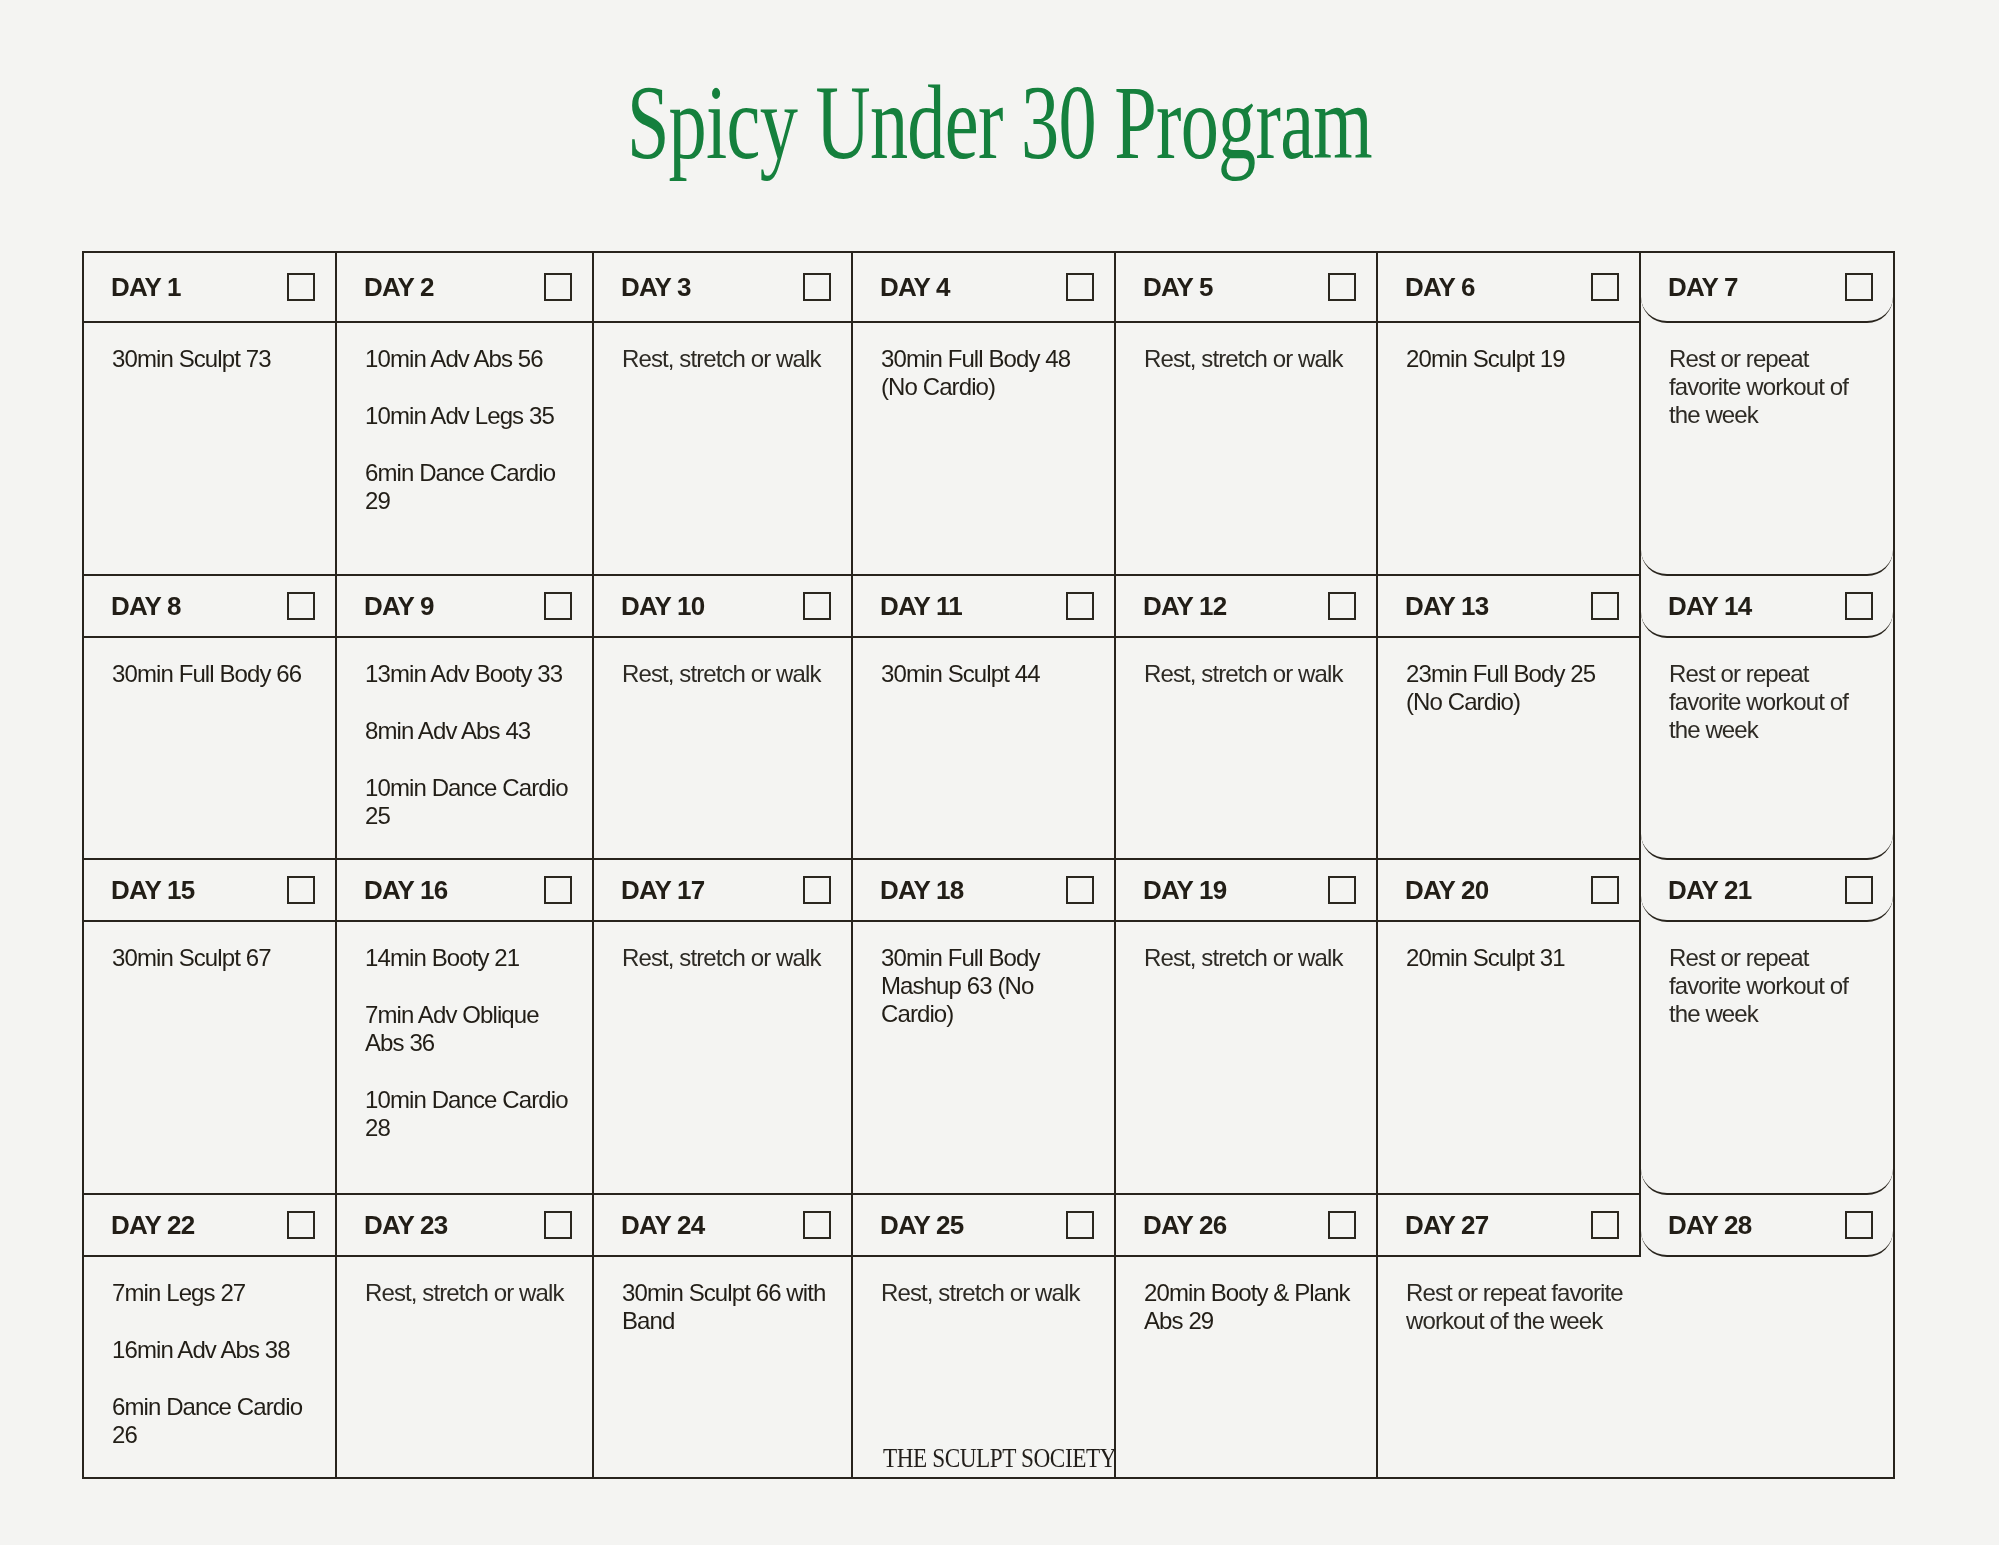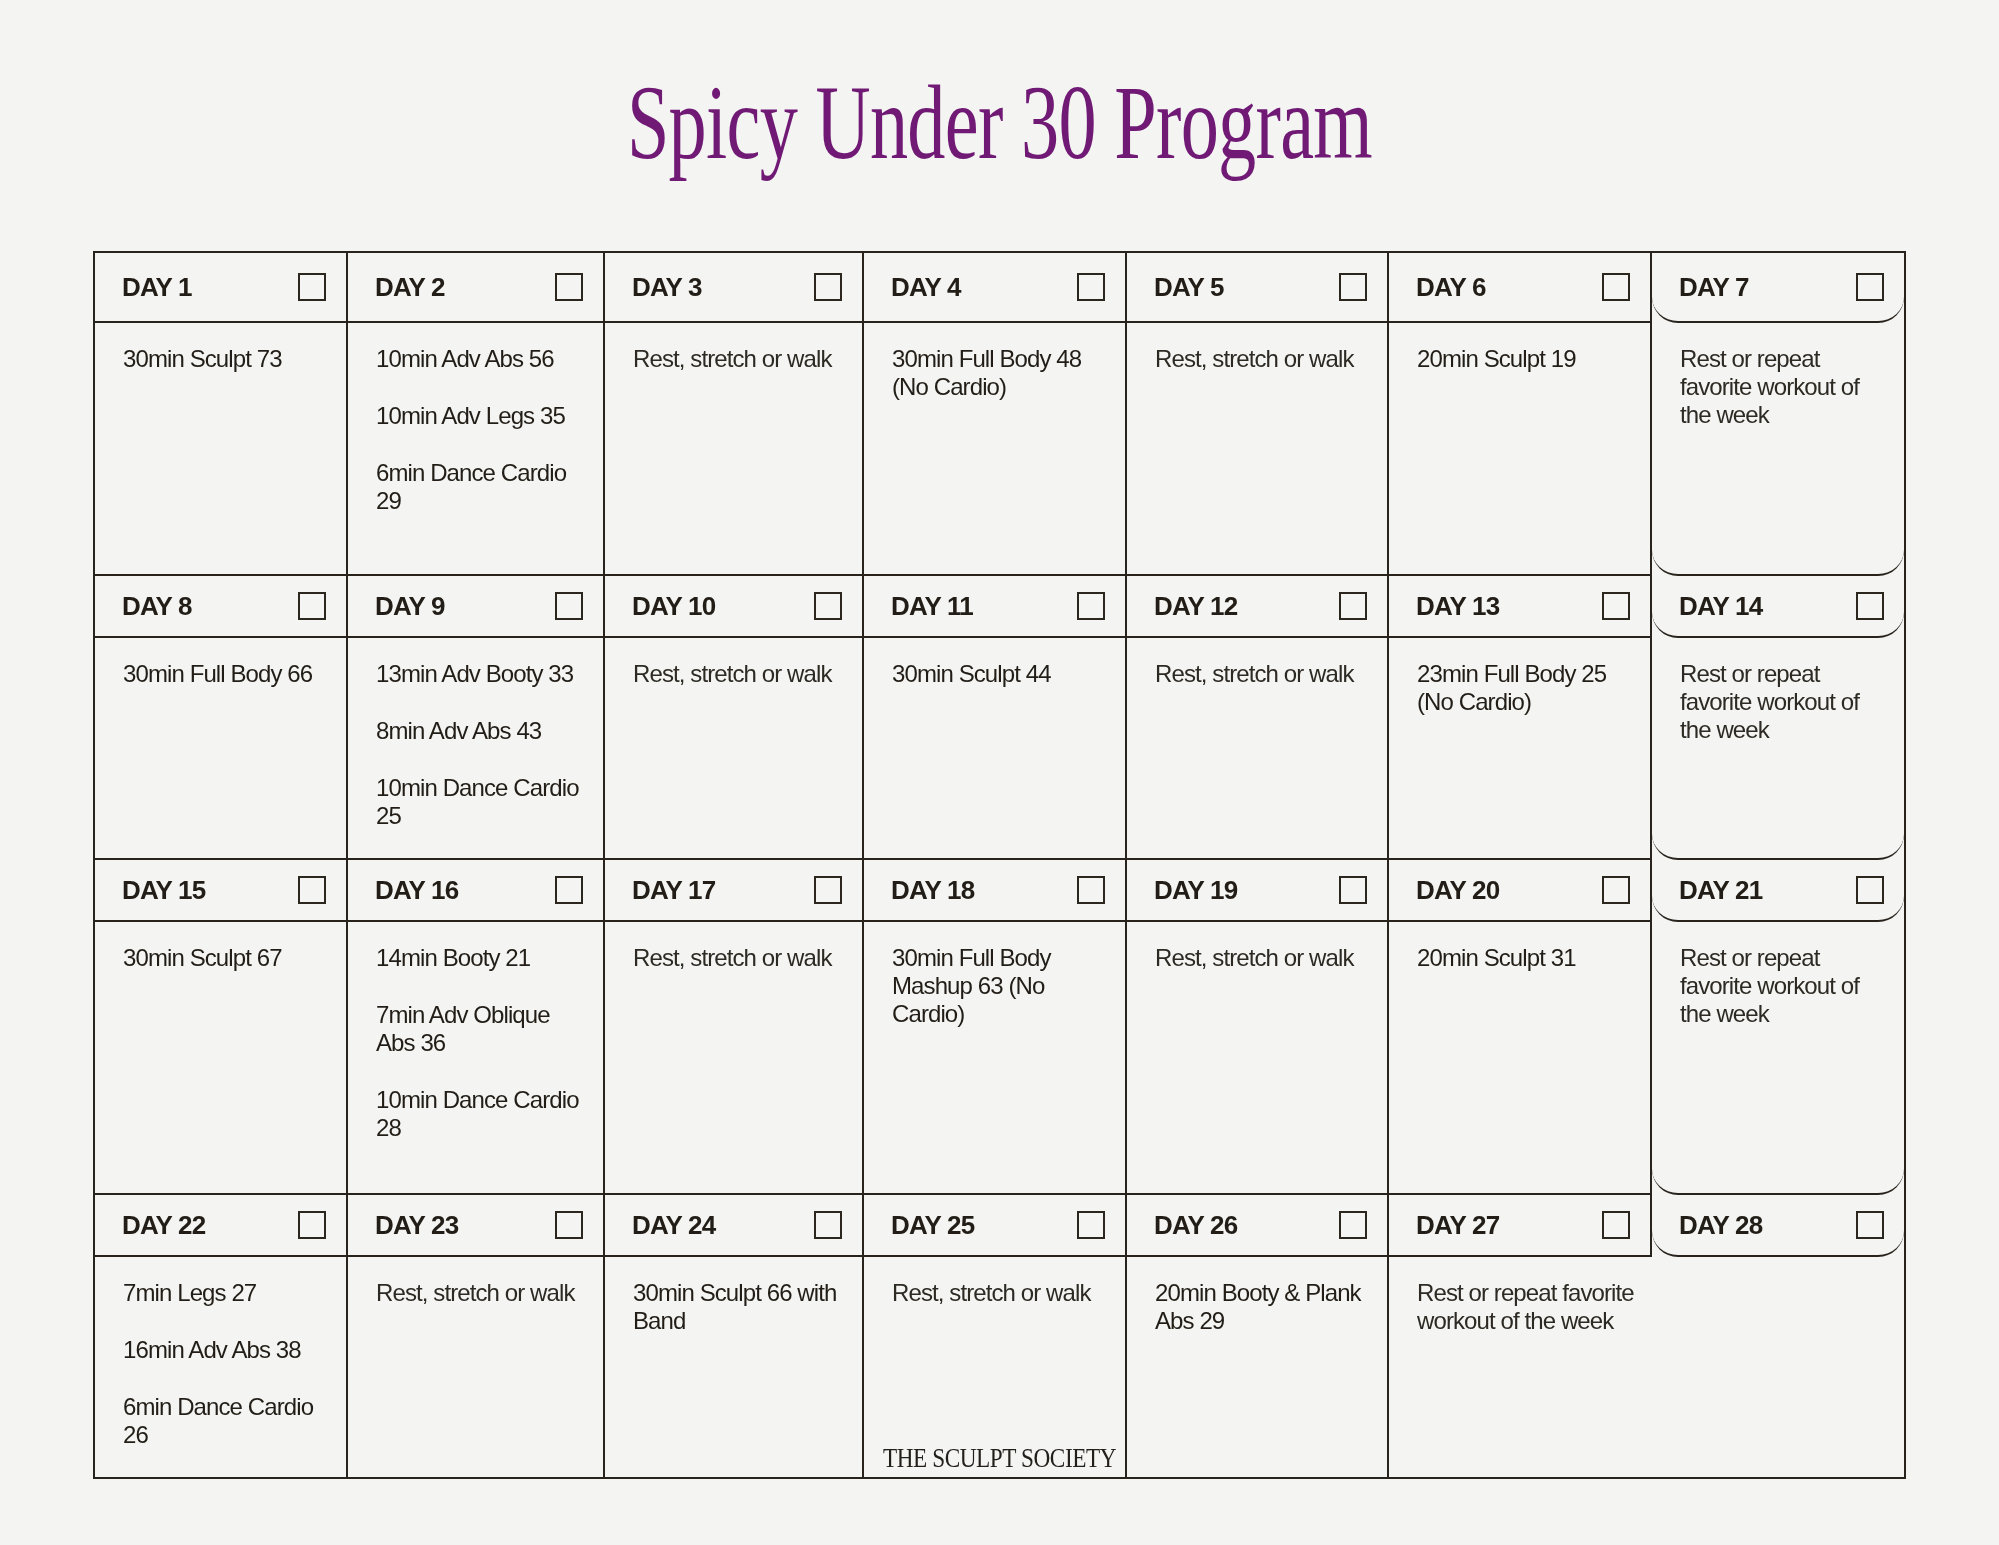--- a/index.html
+++ b/index.html
@@ -11,31 +11,31 @@
     position: relative;
     overflow: hidden;
   }
   .title {
     position: absolute;
     left: 0; top: 58px; width: 1999px;
     text-align: center;
     font-family: "Liberation Serif", serif;
     font-size: 106px;
     line-height: 130px;
-    color: #701a75;
+    color: #15803d;
     letter-spacing: -1px;
   }
   .title span {
     display: inline-block;
     transform: scaleX(0.72);
     transform-origin: center;
   }
   .grid {
     position: absolute;
-    left: 93px; top: 251px;
+    left: 82px; top: 251px;
     width: 1813px;
     border: 2px solid #28241d;
     box-sizing: border-box;
     display: grid;
     grid-template-columns: 253px 257px 259px 263px 262px 263px 1fr;
   }
   .cell-head, .cell-body {
     border-right: 2px solid #28241d;
     border-bottom: 2px solid #28241d;
     box-sizing: border-box;

